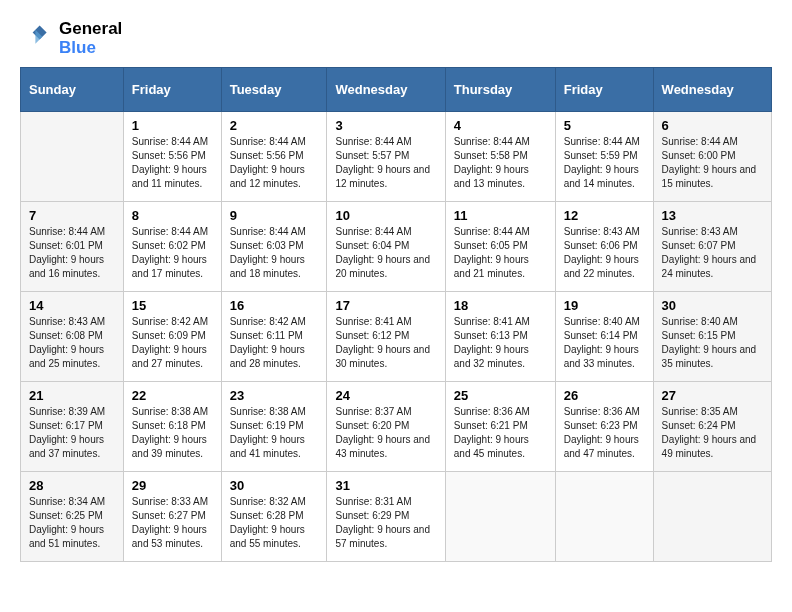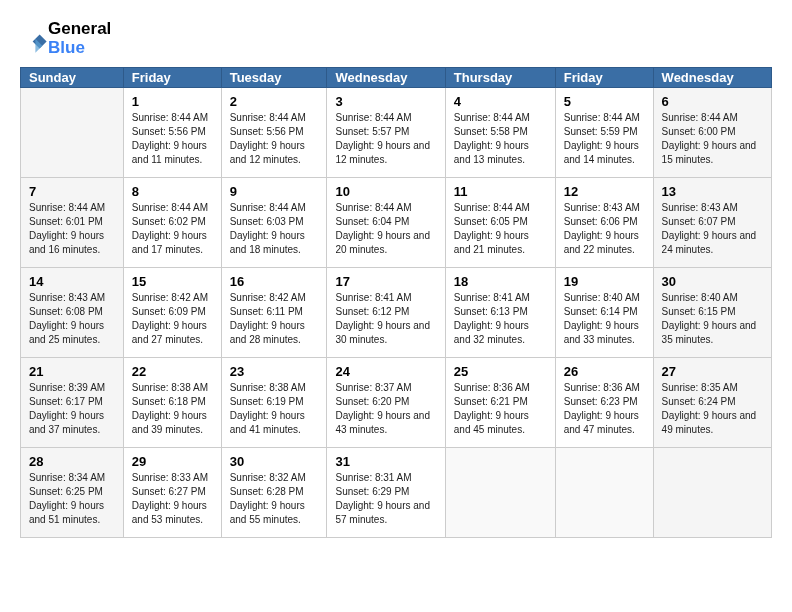--- a/index.html
+++ b/index.html
@@ -11,22 +11,22 @@
       padding: 20px;
     }
     .header-area {
       display: flex;
       justify-content: space-between;
       align-items: flex-start;
       margin-bottom: 10px;
     }
     .logo {
       display: flex;
-      align-items: flex-end;
-      gap: 0;
+      align-items: flex-start;
+      gap: 11px;
     }
     .logo-icon {
       width: 28px;
       height: 28px;
     }
     .title-area {
       text-align: right;
     }
     .calendar-title {
       font-size: 32px;
@@ -38,21 +38,21 @@
       color: #444;
     }
     table {
       width: 100%;
       border-collapse: collapse;
       font-size: 11px;
     }
     thead tr th {
       background-color: #3a6ea5;
       color: #fff;
-      padding: 2px 8px;
+      padding: 14px 8px;
       text-align: left;
       font-size: 13px;
       font-weight: bold;
       border: 1px solid #2e5a8a;
       margin-top: 14px;
     }
     tbody tr td {
       border: 1px solid #ccc;
       padding: 6px 8px;
       vertical-align: top;

